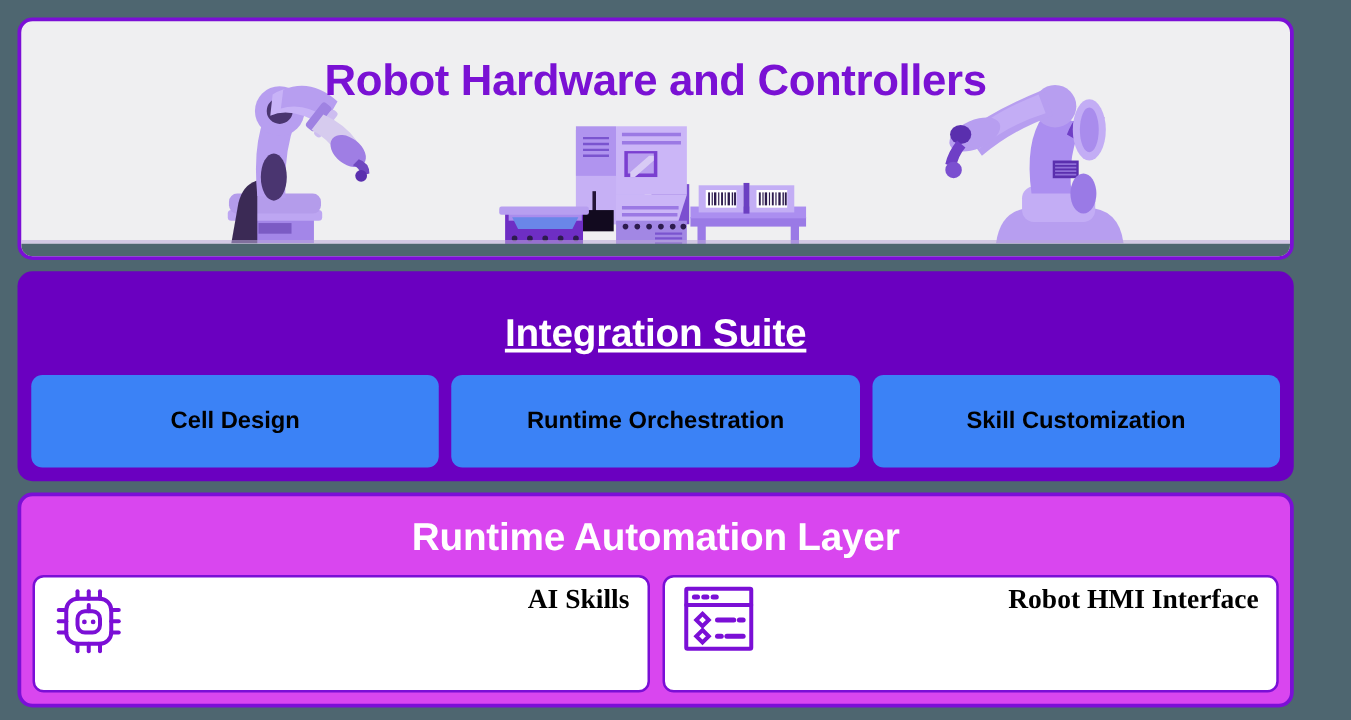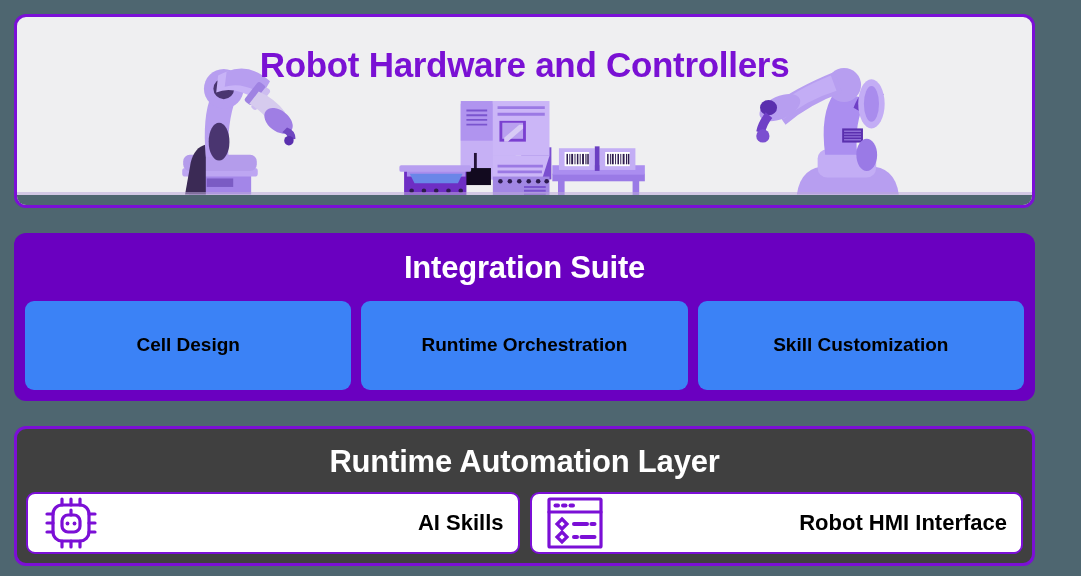--- a/index.html
+++ b/index.html
@@ -14,21 +14,21 @@
     overflow: hidden;
   }
   #stage {
     position: relative;
     width: 1049px;
     height: 576px;
     box-sizing: border-box;
     padding: 14px 14px 10px 14px;
     display: flex;
     flex-direction: column;
-    gap: 25px;
+    gap: 9px;
   }
 
   
   .hero {
     position: relative;
     height: 188px;
     background: #efeff1;
     border: 3px solid #7b0fd6;
     border-radius: 12px;
     overflow: hidden;
@@ -78,22 +78,23 @@
     flex-direction: column;
     padding: 0 11px 11px 11px;
     box-sizing: border-box;
   }
   .band-title-purple {
     text-align: center;
     color: #ffffff;
     font-size: 31px;
     font-weight: bold;
     line-height: 1;
-    padding: 19px 0 18px 0;
+    padding: 34px 0 18px 0;
     letter-spacing: -0.2px;
+    text-decoration: underline;
   }
   .cardrow {
     display: flex;
     gap: 10px;
     flex: 1 1 auto;
     min-height: 0;
   }
   .wcard {
     flex: 1 1 0;
     background: #3b82f6;
@@ -105,21 +106,21 @@
     color: #000000;
     font-size: 19px;
     font-weight: bold;
     line-height: 1.28;
     padding: 4px 8px;
     box-sizing: border-box;
   }
 
   
   .band-black {
-    background: #404040;
+    background: #d946ef;
     border: 3px solid #7b0fd6;
     border-radius: 12px;
     flex: 1 1 auto;
     display: flex;
     flex-direction: column;
     padding: 0 9px 9px 9px;
     box-sizing: border-box;
     min-height: 0;
   }
   .band-title-black {
@@ -130,26 +131,27 @@
     line-height: 1;
     padding: 17px 0 15px 0;
     letter-spacing: -0.2px;
   }
   .icard {
     flex: 1 1 0;
     background: #ffffff;
     border: 2px solid #7b0fd6;
     border-radius: 9px;
     display: flex;
-    align-items: center;
+    align-items: flex-start;
     justify-content: space-between;
     padding: 4px 14px 4px 12px;
     box-sizing: border-box;
     gap: 8px;
     min-height: 0;
+    font-family: Liberation Serif, serif;
   }
   .icard .lbl {
     color: #000000;
     font-size: 22px;
     font-weight: bold;
     line-height: 1.2;
     text-align: right;
   }
   .icard .ico {
     flex: 0 0 auto;

